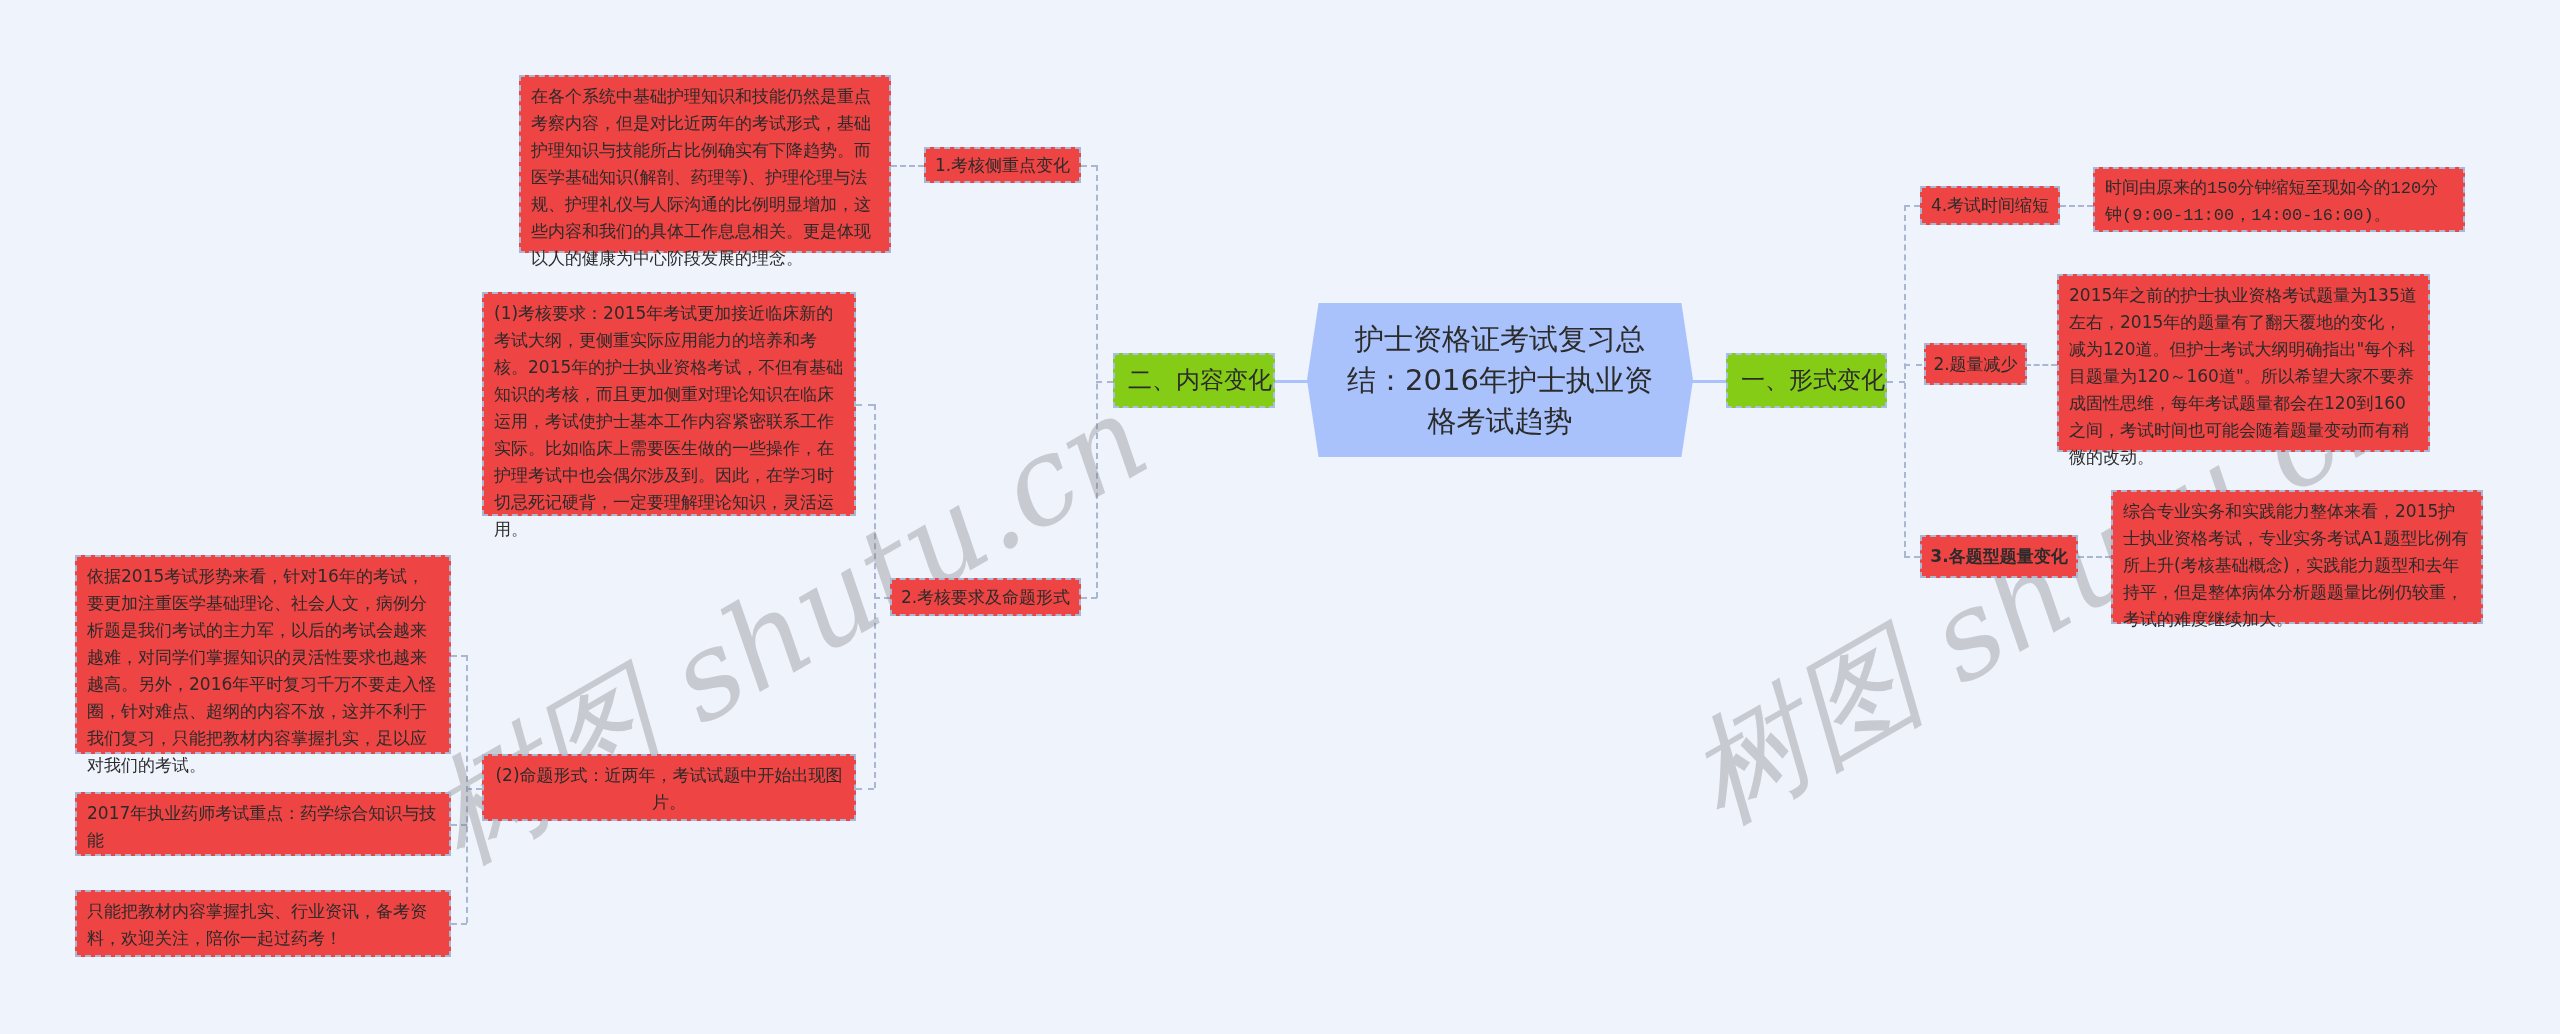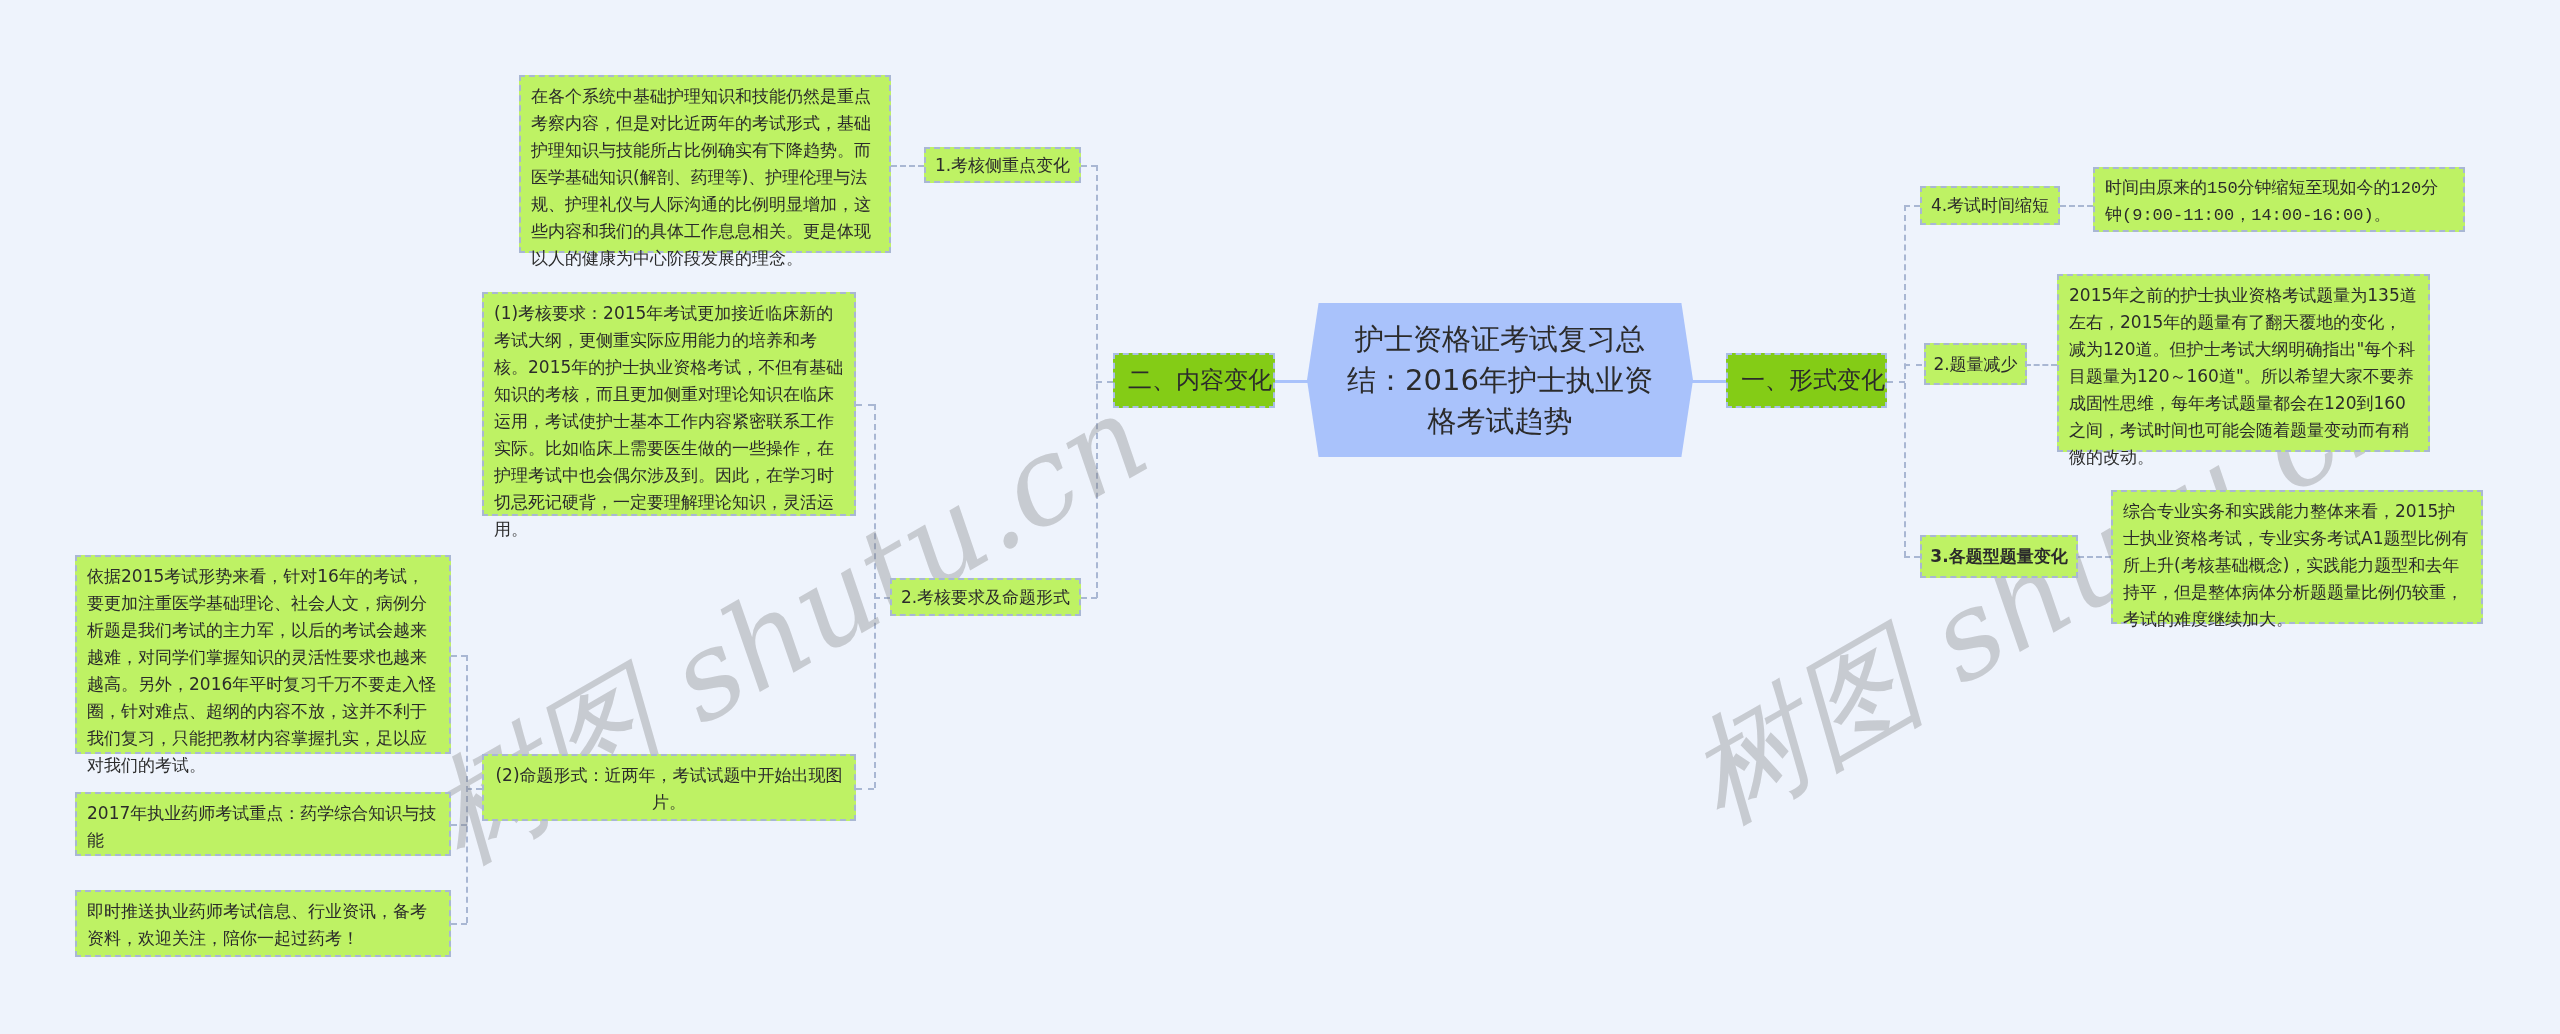--- a/index.html
+++ b/index.html
@@ -4,21 +4,21 @@
 <style>
   html, body { margin:0; padding:0; }
   body {
     width:2560px; height:1034px; position:relative; overflow:hidden;
     background:#eef3fc;
     font-family:"DejaVu Sans","Liberation Sans",sans-serif;
     color:#2b2b2b;
   }
   .node {
     position:absolute; box-sizing:border-box;
-    border:2px dashed #a9b7d3; background:#bef264;
+    border:2px dashed #a9b7d3; background:#ef4444;
     font-size:17px; line-height:27px; padding:6px 10px;
     word-break:break-all;
   }
   .leaf { font-size:17px; line-height:27px; }
   .sub { display:flex; align-items:center; justify-content:center; white-space:nowrap; font-size:17px; padding:0 8px; }
   .branch {
     display:flex; align-items:center; 
     background:#84cc16; border:2px dashed #a9bde6; font-size:24px; white-space:nowrap; padding:13px;
   }
   .center {
@@ -128,14 +128,14 @@
 
 <div class="node leaf" style="left:75px; top:555px; width:376px; height:199px;">
   <span>依据2015考试形势来看，针对16年的考试，要更加注重医学基础理论、社会人文，病例分析题是我们考试的主力军，以后的考试会越来越难，对同学们掌握知识的灵活性要求也越来越高。另外，2016年平时复习千万不要走入怪圈，针对难点、超纲的内容不放，这并不利于我们复习，只能把教材内容掌握扎实，足以应对我们的考试。</span>
 </div>
 
 <div class="node leaf" style="left:75px; top:792px; width:376px; height:64px;">
   <span>2017年执业药师考试重点：药学综合知识与技能</span>
 </div>
 
 <div class="node leaf" style="left:75px; top:890px; width:376px; height:67px;">
-  <span>即时推送执业药师考试信息、行业资讯，备考资料，欢迎关注，陪你一起过药考！</span>
+  <span>只能把教材内容掌握扎实、行业资讯，备考资料，欢迎关注，陪你一起过药考！</span>
 </div>
 
 </body></html>

